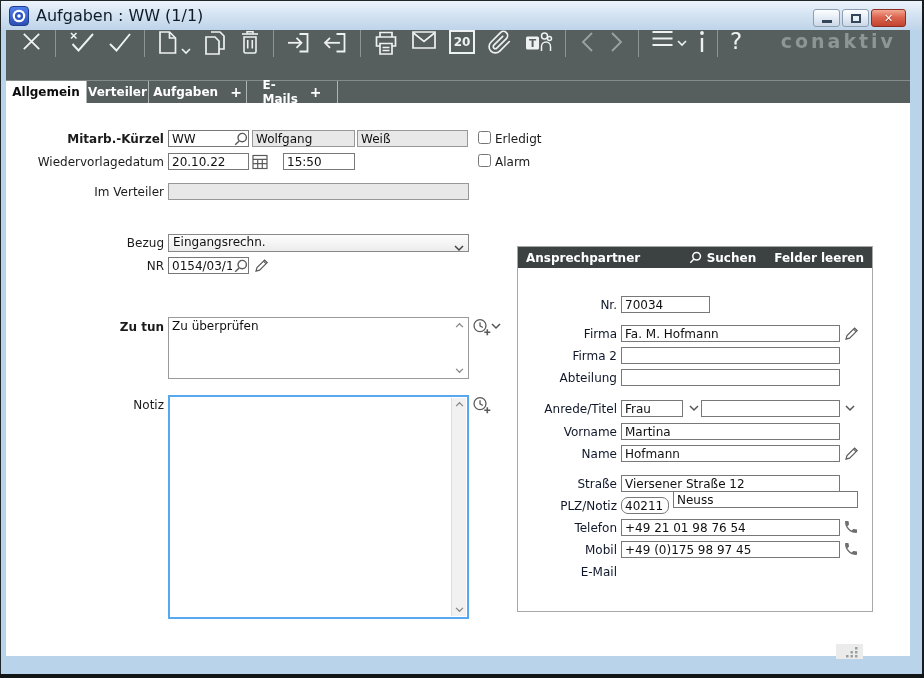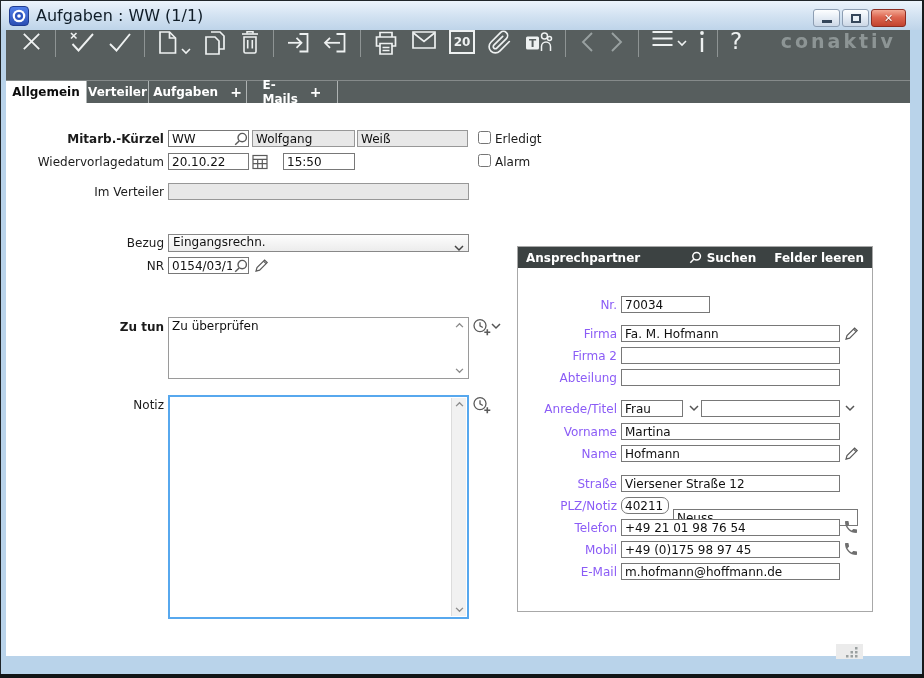--- a/index.html
+++ b/index.html
@@ -70,21 +70,21 @@
   .scrollcol { position:absolute; width:15px; display:flex; flex-direction:column; justify-content:space-between;
     align-items:center; padding:3px 0; color:#8a8a8a; }
   .scrollcol.track { background:#f1f1f1; border-left:1px solid #dcdcdc; }
 
   
   .panel { position:absolute; left:517px; top:246px; width:356px; height:366px; background:#fff; border:1px solid #a8a8a8; }
   .panel-header { position:absolute; left:0; top:0; right:0; height:21px; background:#3c4242; color:#fff;
     display:flex; align-items:center; font-size:12px; font-weight:bold; padding:0 8px; }
   .ph-group { margin-left:auto; display:flex; align-items:center; gap:5px; cursor:default; }
   .ph-clear { margin-left:18px; cursor:default; }
-  .panel .lbl { color:#8b5cf6; }
+  .panel .lbl { color:#0f172a; }
 
   .grip { position:absolute; left:836px; top:644px; width:27px; height:15px; background:#ebebeb; }
 </style>
 </head>
 <body>
 
 <div class="window">
 
   <div class="titlebar">
     <div class="app-icon">
@@ -399,40 +399,39 @@
           <path d="M2 13.2 l1-3.6 7.6-7.6 2.6 2.6 -7.6 7.6 z"></path>
           <path d="M9.5 3.1 l2.6 2.6"></path>
         </svg>
     </span>
 
     <div class="lbl" style="left:8px; top:230px; width:91px;">Straße</div>
     <input class="inp" style="left: 103px; top: 228px; width: 219px;" value="Viersener Straße 12">
 
     <div class="lbl" style="left:8px; top:252px; width:91px;">PLZ/Notiz</div>
     <input class="inp" style="left: 103px; top: 250px; width: 48px; border-radius: 7px;" value="40211">
-    <input class="inp" style="left: 155px; top: 262px; width: 185px;" value="Neuss">
+    <input class="inp" style="left: 155px; top: 244px; width: 185px;" value="Neuss">
 
     <div class="lbl" style="left:8px; top:274px; width:91px;">Telefon</div>
     <input class="inp" style="left: 103px; top: 272px; width: 219px;" value="+49 21 01 98 76 54">
     <span class="fico" style="left:325px; top:272px;">
       <svg width="16" height="16" viewBox="0 0 24 24">
           <path fill="#6f6f6f" d="M6.62 10.79c1.44 2.83 3.76 5.14 6.59 6.59l2.2-2.2c.27-.27.67-.36 1.02-.24 1.12.37 2.33.57 3.57.57.55 0 1 .45 1 1V20c0 .55-.45 1-1 1-9.39 0-17-7.61-17-17 0-.55.45-1 1-1h3.5c.55 0 1 .45 1 1 0 1.25.2 2.45.57 3.57.11.35.03.74-.25 1.02l-2.2 2.2z"></path>
         </svg>
     </span>
 
     <div class="lbl" style="left:8px; top:296px; width:91px;">Mobil</div>
     <input class="inp" style="left: 103px; top: 294px; width: 219px;" value="+49 (0)175 98 97 45">
     <span class="fico" style="left:325px; top:294px;">
       <svg width="16" height="16" viewBox="0 0 24 24">
           <path fill="#6f6f6f" d="M6.62 10.79c1.44 2.83 3.76 5.14 6.59 6.59l2.2-2.2c.27-.27.67-.36 1.02-.24 1.12.37 2.33.57 3.57.57.55 0 1 .45 1 1V20c0 .55-.45 1-1 1-9.39 0-17-7.61-17-17 0-.55.45-1 1-1h3.5c.55 0 1 .45 1 1 0 1.25.2 2.45.57 3.57.11.35.03.74-.25 1.02l-2.2 2.2z"></path>
         </svg>
     </span>
 
     <div class="lbl" style="left:8px; top:318px; width:91px;">E-Mail</div>
-    <input class="inp" style="left: 103px; top: 316px; width: 219px;" value="m.hofmann@hoffmann.de">
   </div>
 
   <div class="grip">
     <svg width="27" height="15" viewBox="0 0 27 15">
       <g fill="#9aa0a0">
         <rect x="19" y="3" width="2.5" height="2.5"></rect>
           <rect x="19" y="7" width="2.5" height="2.5"></rect>
           <rect x="19" y="11" width="2.5" height="2.5"></rect>
         <rect x="14.5" y="7" width="2.5" height="2.5"></rect>
           <rect x="14.5" y="11" width="2.5" height="2.5"></rect>

